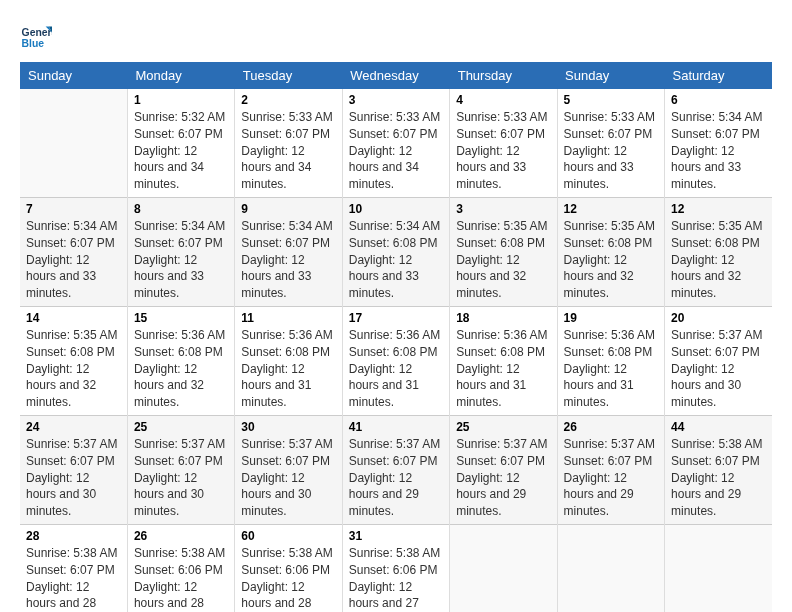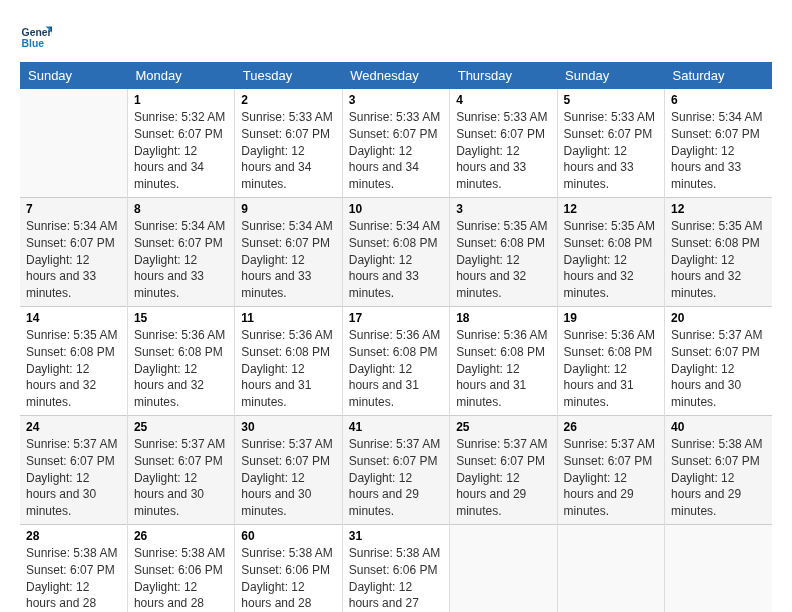--- a/index.html
+++ b/index.html
@@ -223,21 +223,21 @@
           </td>
           <td>
             <span class="day-number">25</span>
             <div class="day-info">Sunrise: 5:37 AM<br>Sunset: 6:07 PM<br>Daylight: 12 hours and 29 minutes.</div>
           </td>
           <td>
             <span class="day-number">26</span>
             <div class="day-info">Sunrise: 5:37 AM<br>Sunset: 6:07 PM<br>Daylight: 12 hours and 29 minutes.</div>
           </td>
           <td>
-            <span class="day-number">40</span>
+            <span class="day-number">44</span>
             <div class="day-info">Sunrise: 5:38 AM<br>Sunset: 6:07 PM<br>Daylight: 12 hours and 29 minutes.</div>
           </td>
         </tr>
         <tr>
           <td>
             <span class="day-number">28</span>
             <div class="day-info">Sunrise: 5:38 AM<br>Sunset: 6:07 PM<br>Daylight: 12 hours and 28 minutes.</div>
           </td>
           <td>
             <span class="day-number">26</span>

